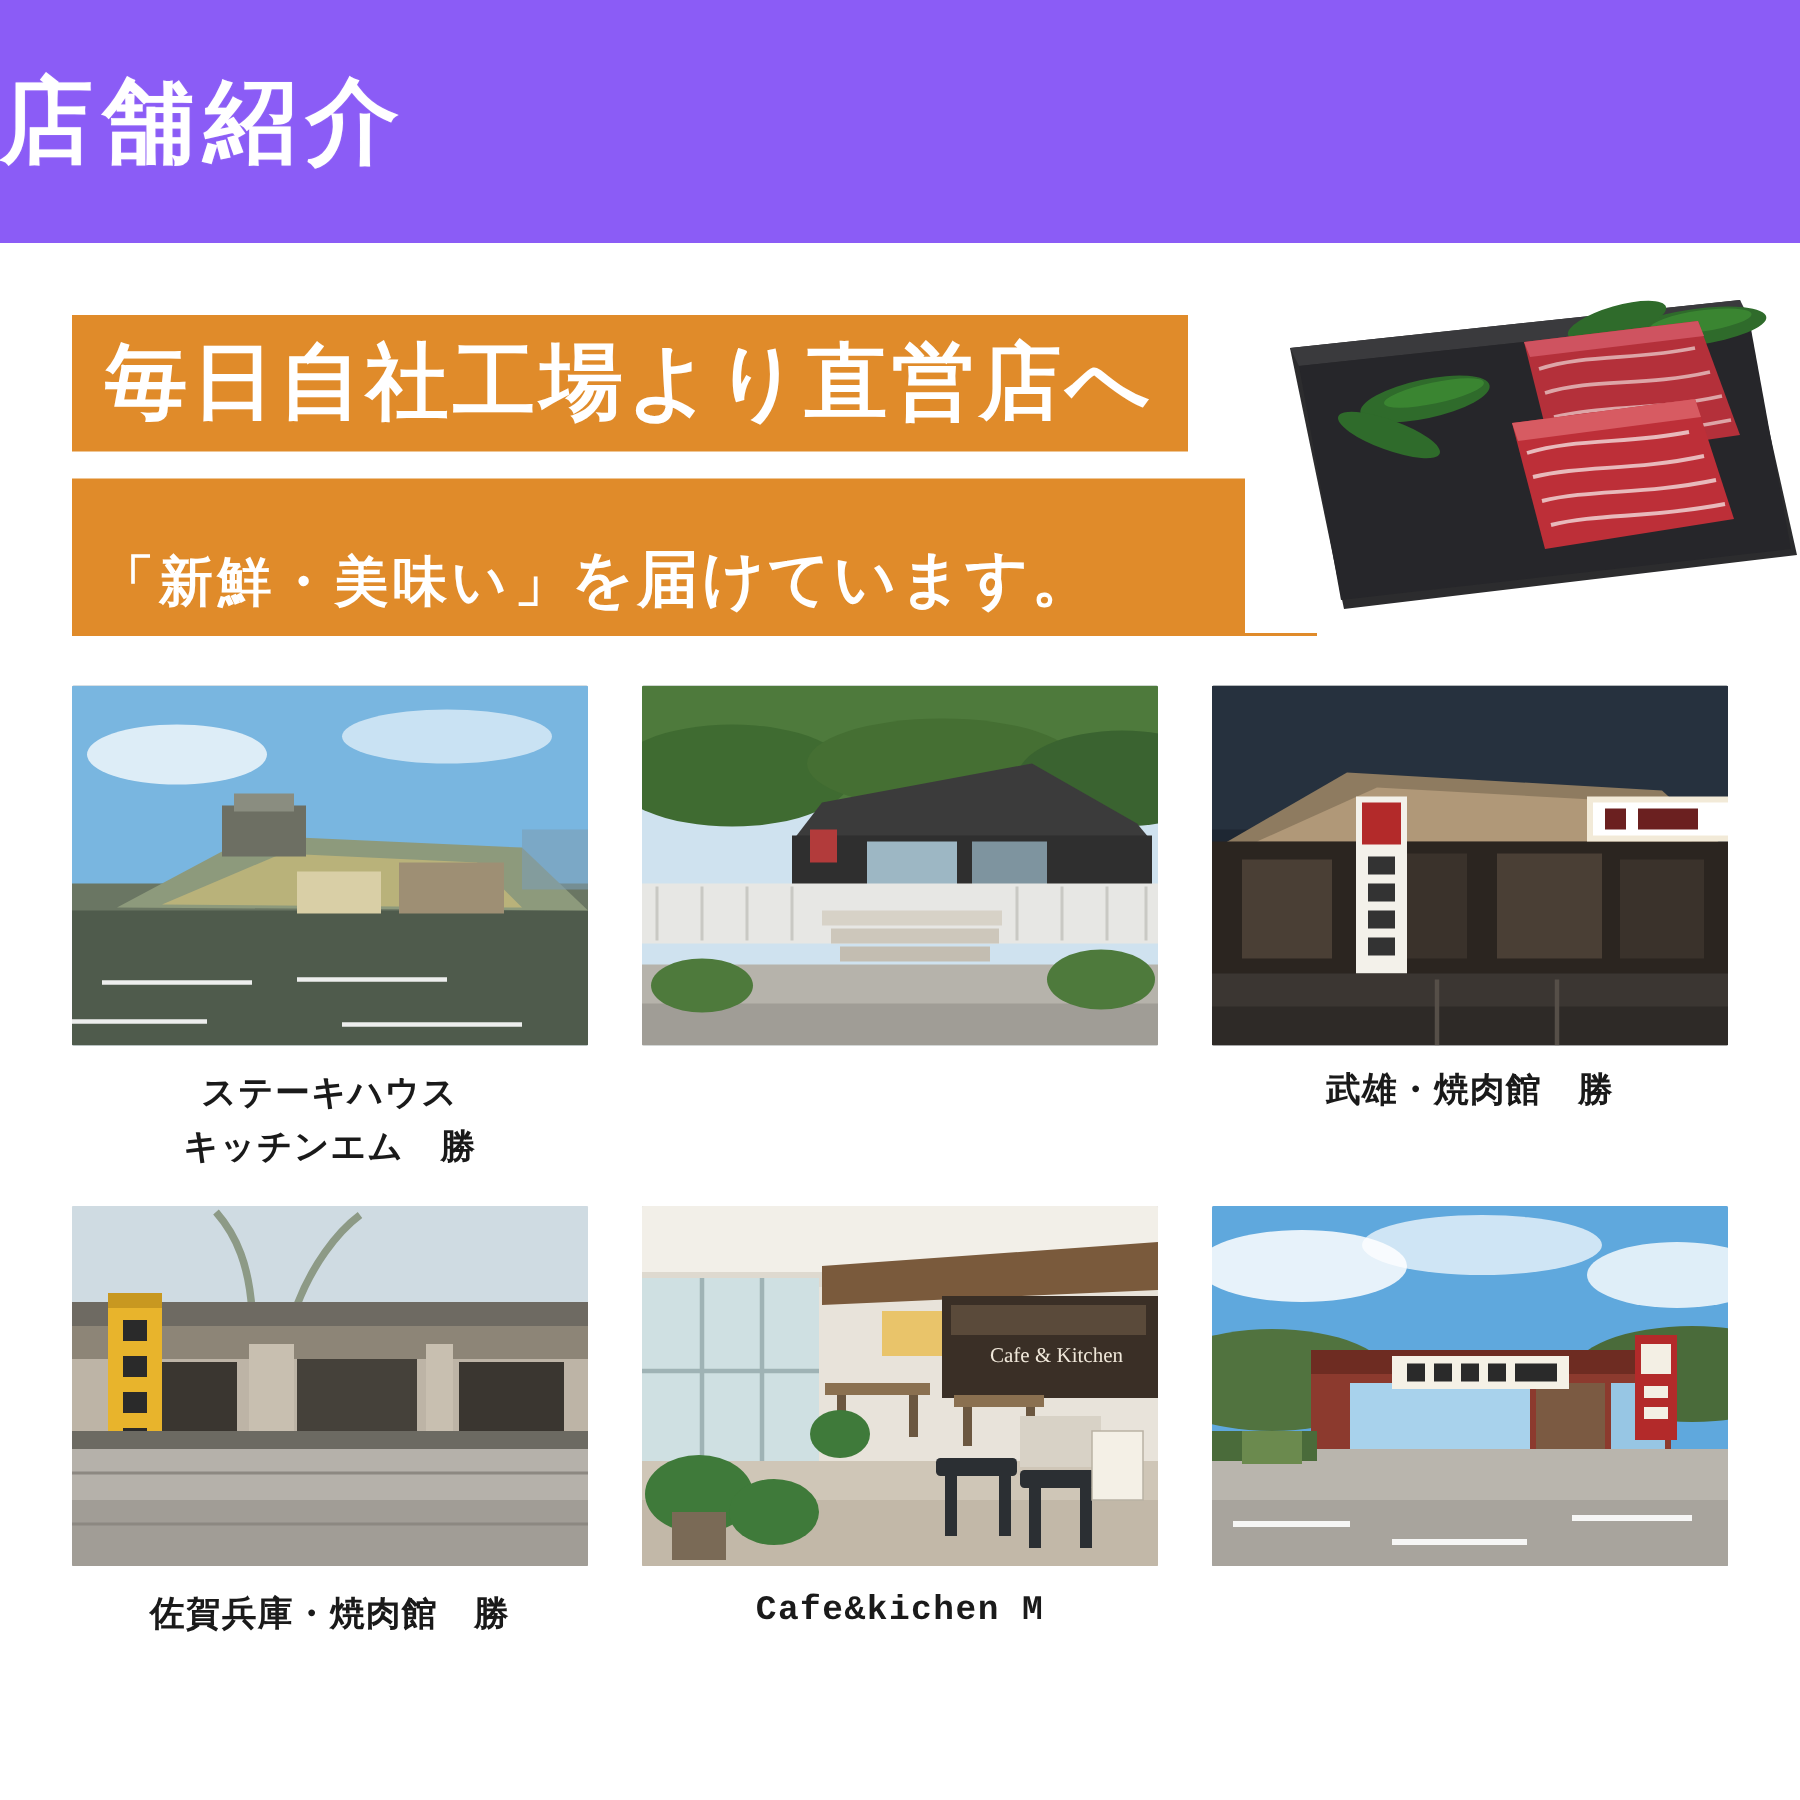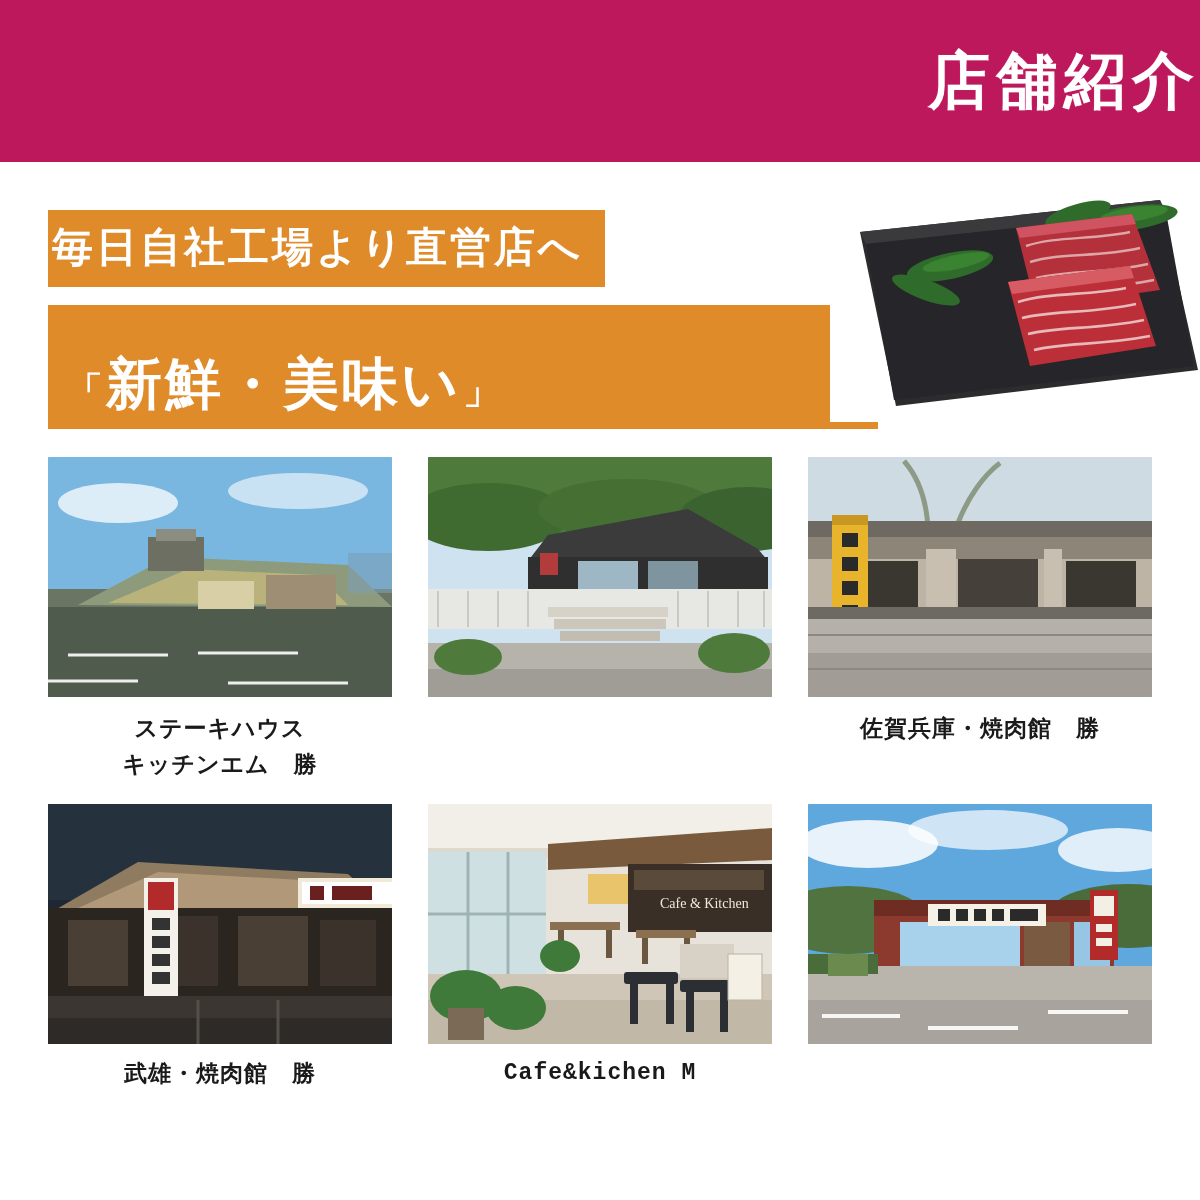--- a/index.html
+++ b/index.html
@@ -13,24 +13,24 @@
     position: relative;
     width: 1200px; height: 1200px;
     background: #ffffff;
   }
 
   
   .header {
     position: absolute;
     top: 0; left: 0;
     width: 1200px; height: 162px;
-    background: #be185d;
+    background: #8b5cf6;
     display: flex;
     align-items: center;
-    justify-content: flex-end;
+    justify-content: flex-start;
   }
   .header-title {
     color: #ffffff;
     font-size: 62px;
     font-weight: bold;
     letter-spacing: 6px;
     text-shadow: 0 0 1px rgba(255,255,255,0.25);
   }
 
   
@@ -48,35 +48,35 @@
     width: 830px;
   }
   .bar {
     background: #e08b2a;
     color: #ffffff;
     display: inline-block;
     font-weight: bold;
     line-height: 1;
   }
   .bar-1 {
-    padding: 17px 22px 19px 4px;
-    font-size: 41px;
+    padding: 17px 22px 19px 22px;
+    font-size: 55px;
     letter-spacing: 3px;
   }
   .bar-2 {
     margin-top: 18px;
     padding: 14px 18px 17px 18px;
     font-size: 41px;
     letter-spacing: 1px;
     display: flex;
     align-items: baseline;
   }
   .bar-2 .quote { font-size: 37px; }
   .bar-2 .emph {
-    font-size: 56px;
+    font-size: 36px;
     letter-spacing: 3px;
     padding: 0 2px;
     margin-top: 37px;
   }
   .bar-2 .tail {
     font-size: 41px;
     letter-spacing: 2px;
   }
 
   
@@ -131,20 +131,21 @@
   </div>
 
   <div class="body-area">
 
     <div class="banner">
       <div class="bar bar-1">毎日自社工場より直営店へ</div>
       <div class="bar bar-2">
         <span class="quote">「</span>
         <span class="emph">新鮮・美味い</span>
         <span class="quote">」</span>
+        <span class="tail">を届けています。</span>
       </div>
     </div>
 
     <div class="meat-photo">
       <svg width="370" height="252" viewBox="0 0 370 252">
         <rect x="0" y="0" width="370" height="252" fill="#ffffff"></rect>
 
         <polygon points="30,62 330,30 368,200 66,236" fill="#2c2c2e"></polygon>
         <polygon points="30,62 330,30 336,42 36,74" fill="#3a3a3d"></polygon>
         <polygon points="36,74 336,42 364,196 64,230" fill="#26262a"></polygon>
@@ -243,60 +244,20 @@
             <rect x="126" y="162" width="112" height="10" fill="#cdc7bb"></rect>
             <rect x="132" y="174" width="100" height="10" fill="#c3bdb1"></rect>
             <rect x="0" y="186" width="344" height="54" fill="#b6b3ab"></rect>
             <rect x="0" y="212" width="344" height="28" fill="#a09d96"></rect>
             <ellipse cx="40" cy="200" rx="34" ry="18" fill="#4e7a3c"></ellipse>
             <ellipse cx="306" cy="196" rx="36" ry="20" fill="#4e7a3c"></ellipse>
           </svg>
         </div>
       </div>
 
-      <div class="card">
-        <div class="thumb">
-          <svg width="344" height="240" viewBox="0 0 344 240">
-            <rect width="344" height="240" fill="#dde6ec"></rect>
-            <rect y="0" width="344" height="70" fill="#cfdbe2"></rect>
-            <g stroke="#8d9a86" stroke-width="5" fill="none">
-              <path d="M120 70 C118 40 110 20 96 4"></path>
-              <path d="M150 66 C160 40 176 18 192 6"></path>
-            </g>
-            <rect x="0" y="64" width="344" height="96" fill="#bdb4a6"></rect>
-            <rect x="0" y="64" width="344" height="16" fill="#6e6a62"></rect>
-            <rect x="0" y="80" width="344" height="22" fill="#8d8577"></rect>
-            <rect x="40" y="104" width="70" height="46" fill="#3a3630"></rect>
-            <rect x="150" y="102" width="80" height="50" fill="#45413a"></rect>
-            <rect x="258" y="104" width="70" height="46" fill="#3a3630"></rect>
-            <rect x="118" y="92" width="30" height="58" fill="#c8bfb0"></rect>
-            <rect x="236" y="92" width="18" height="58" fill="#c8bfb0"></rect>
-
-            <rect x="24" y="58" width="36" height="120" fill="#e8b42c"></rect>
-            <rect x="24" y="58" width="36" height="10" fill="#c89820"></rect>
-            <g fill="#2a2a2a">
-              <rect x="34" y="76" width="16" height="14"></rect>
-              <rect x="34" y="100" width="16" height="14"></rect>
-              <rect x="34" y="124" width="16" height="14"></rect>
-              <rect x="34" y="148" width="16" height="14"></rect>
-            </g>
-            <rect x="0" y="160" width="344" height="80" fill="#b5b1aa"></rect>
-            <rect x="0" y="196" width="344" height="44" fill="#a19d96"></rect>
-            <g stroke="#8c8881" stroke-width="2">
-              <path d="M0 178 H344"></path>
-                <path d="M0 212 H344"></path>
-            </g>
-            <rect x="0" y="150" width="344" height="12" fill="#6c6a62"></rect>
-          </svg>
-        </div>
-        <div class="caption">
-          <span class="line">佐賀兵庫・焼肉館　勝</span>
-        </div>
-      </div>
-
       <div class="card row2">
         <div class="thumb">
           <svg width="344" height="240" viewBox="0 0 344 240">
             <rect width="344" height="240" fill="#1e2733"></rect>
             <rect y="0" width="344" height="96" fill="#26313e"></rect>
             <polygon points="0,110 90,58 300,70 344,110" fill="#8e7b60"></polygon>
             <polygon points="30,104 110,68 290,78 320,104" fill="#b09878"></polygon>
             <rect x="0" y="104" width="344" height="92" fill="#2b2520"></rect>
             <rect x="20" y="116" width="60" height="66" fill="#4a3f35"></rect>
             <rect x="100" y="112" width="70" height="70" fill="#3a322b"></rect>
@@ -321,20 +282,60 @@
             <rect x="0" y="192" width="344" height="48" fill="#3b3632"></rect>
             <rect x="0" y="214" width="344" height="26" fill="#2e2a27"></rect>
             <g stroke="#564f48" stroke-width="3">
               <path d="M150 196 V240"></path>
                 <path d="M230 196 V240"></path>
             </g>
           </svg>
         </div>
         <div class="caption">
           <span class="line">武雄・焼肉館　勝</span>
+        </div>
+      </div>
+
+      <div class="card">
+        <div class="thumb">
+          <svg width="344" height="240" viewBox="0 0 344 240">
+            <rect width="344" height="240" fill="#dde6ec"></rect>
+            <rect y="0" width="344" height="70" fill="#cfdbe2"></rect>
+            <g stroke="#8d9a86" stroke-width="5" fill="none">
+              <path d="M120 70 C118 40 110 20 96 4"></path>
+              <path d="M150 66 C160 40 176 18 192 6"></path>
+            </g>
+            <rect x="0" y="64" width="344" height="96" fill="#bdb4a6"></rect>
+            <rect x="0" y="64" width="344" height="16" fill="#6e6a62"></rect>
+            <rect x="0" y="80" width="344" height="22" fill="#8d8577"></rect>
+            <rect x="40" y="104" width="70" height="46" fill="#3a3630"></rect>
+            <rect x="150" y="102" width="80" height="50" fill="#45413a"></rect>
+            <rect x="258" y="104" width="70" height="46" fill="#3a3630"></rect>
+            <rect x="118" y="92" width="30" height="58" fill="#c8bfb0"></rect>
+            <rect x="236" y="92" width="18" height="58" fill="#c8bfb0"></rect>
+
+            <rect x="24" y="58" width="36" height="120" fill="#e8b42c"></rect>
+            <rect x="24" y="58" width="36" height="10" fill="#c89820"></rect>
+            <g fill="#2a2a2a">
+              <rect x="34" y="76" width="16" height="14"></rect>
+              <rect x="34" y="100" width="16" height="14"></rect>
+              <rect x="34" y="124" width="16" height="14"></rect>
+              <rect x="34" y="148" width="16" height="14"></rect>
+            </g>
+            <rect x="0" y="160" width="344" height="80" fill="#b5b1aa"></rect>
+            <rect x="0" y="196" width="344" height="44" fill="#a19d96"></rect>
+            <g stroke="#8c8881" stroke-width="2">
+              <path d="M0 178 H344"></path>
+                <path d="M0 212 H344"></path>
+            </g>
+            <rect x="0" y="150" width="344" height="12" fill="#6c6a62"></rect>
+          </svg>
+        </div>
+        <div class="caption">
+          <span class="line">佐賀兵庫・焼肉館　勝</span>
         </div>
       </div>
 
       <div class="card row2">
         <div class="thumb">
           <svg width="344" height="240" viewBox="0 0 344 240">
             <rect width="344" height="240" fill="#e8e3da"></rect>
             <rect y="0" width="344" height="54" fill="#f2efe8"></rect>
             <rect x="0" y="44" width="344" height="10" fill="#ded9cf"></rect>
 

